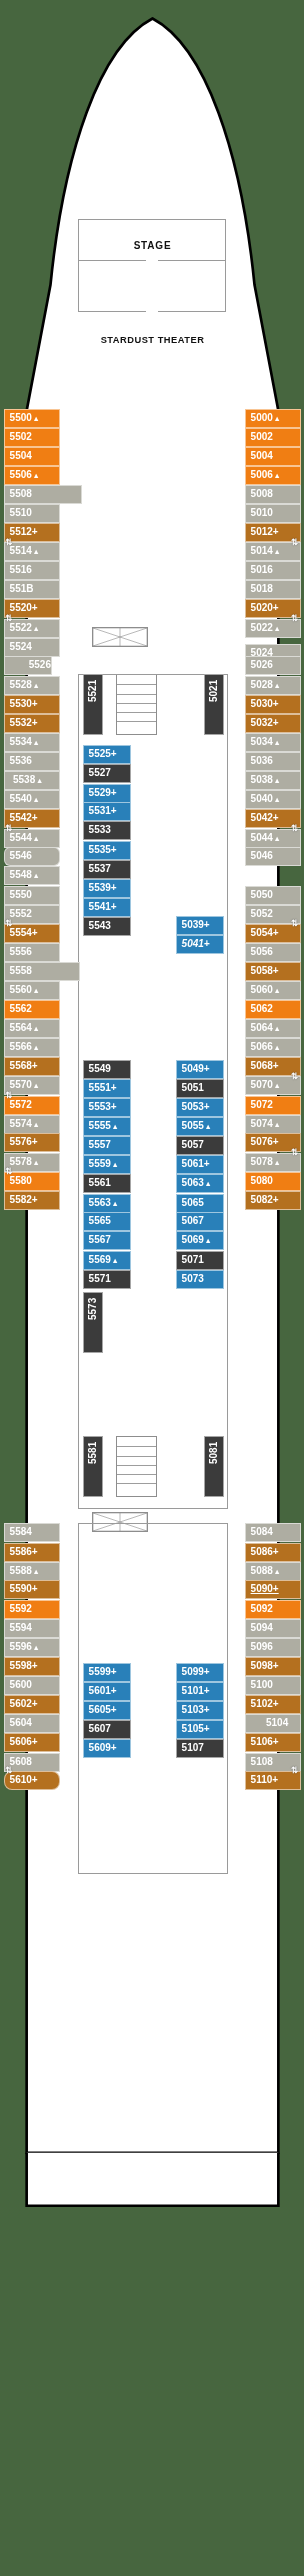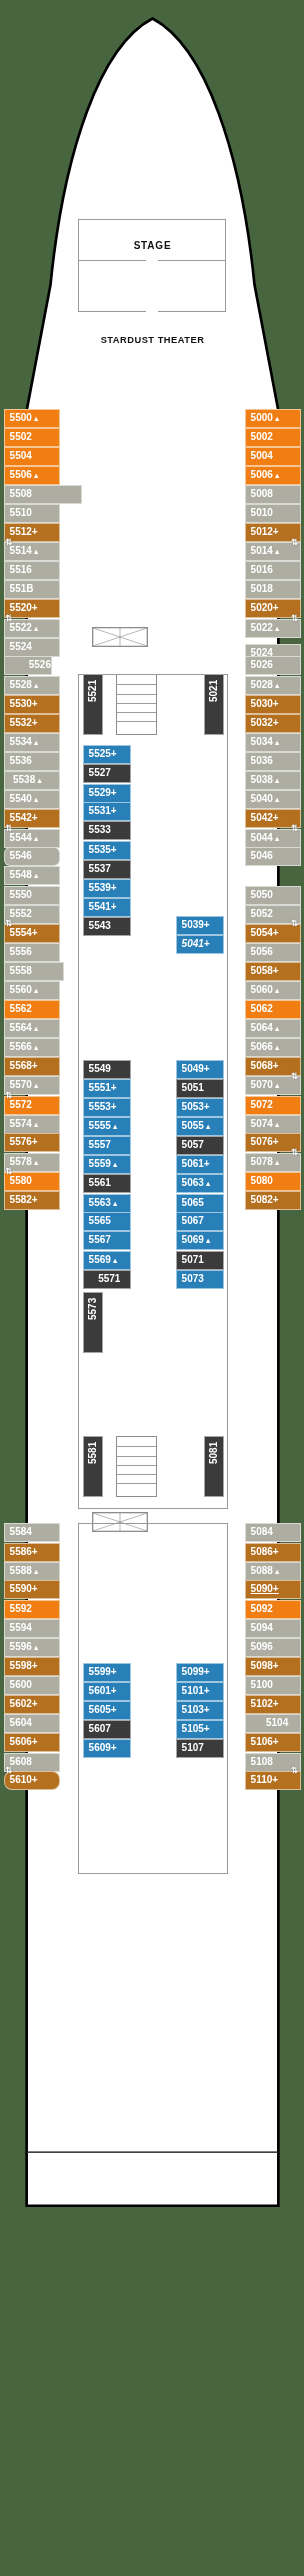--- a/index.html
+++ b/index.html
@@ -292,21 +292,21 @@
       </div>
       <div class="cell c-gray pad-l" style="left: 4px; top: 905px; width: 56px; height: 18.5px;">
         <span class="num">5552</span>
       </div>
       <div class="cell c-brown pad-l" style="left: 4px; top: 924px; width: 56px; height: 18.5px;">
         <span class="num">5554+</span>
       </div>
       <div class="cell c-gray pad-l" style="left: 4px; top: 943px; width: 56px; height: 18.5px;">
         <span class="num">5556</span>
       </div>
-      <div class="cell c-gray pad-l" style="left: 4px; top: 962px; width: 60px; height: 18.5px;">
+      <div class="cell c-gray pad-l" style="left: 4px; top: 962px; width: 76px; height: 18.5px;">
         <span class="num">5558</span>
       </div>
       <div class="cell c-gray pad-l" style="left: 4px; top: 981px; width: 56px; height: 18.5px;">
         <span class="num">5560</span>
         <span class="mark">▲</span>
       </div>
       <div class="cell c-orange pad-l" style="left: 4px; top: 1000px; width: 56px; height: 18.5px;">
         <span class="num">5562</span>
       </div>
       <div class="cell c-gray pad-l" style="left: 4px; top: 1019px; width: 56px; height: 18.5px;">
@@ -460,21 +460,21 @@
       <div class="cell c-blue pad-l" style="left: 83px; top: 1212px; width: 48px; height: 18.5px;">
         <span class="num">5565</span>
       </div>
       <div class="cell c-blue pad-l" style="left: 83px; top: 1231px; width: 48px; height: 18.5px;">
         <span class="num">5567</span>
       </div>
       <div class="cell c-blue pad-l" style="left: 83px; top: 1251px; width: 48px; height: 18.5px;">
         <span class="num">5569</span>
         <span class="mark">▲</span>
       </div>
-      <div class="cell c-dark pad-l" style="left: 83px; top: 1270px; width: 48px; height: 18.5px; justify-content: center;">
+      <div class="cell c-dark pad-l" style="left: 83px; top: 1270px; width: 48px; height: 18.5px;">
         <span class="num">5571</span>
       </div>
       <div class="cell vert c-dark" style="left: 83px; top: 1292px; width: 20px; height: 61px;">
         <span>5573</span>
       </div>
       <div class="cell vert c-dark" style="left: 83px; top: 1436px; width: 20px; height: 61px;">
         <span>5581</span>
       </div>
       <div class="cell c-blue pad-l" style="left: 83px; top: 1663px; width: 48px; height: 18.5px;">
         <span class="num">5599+</span>

